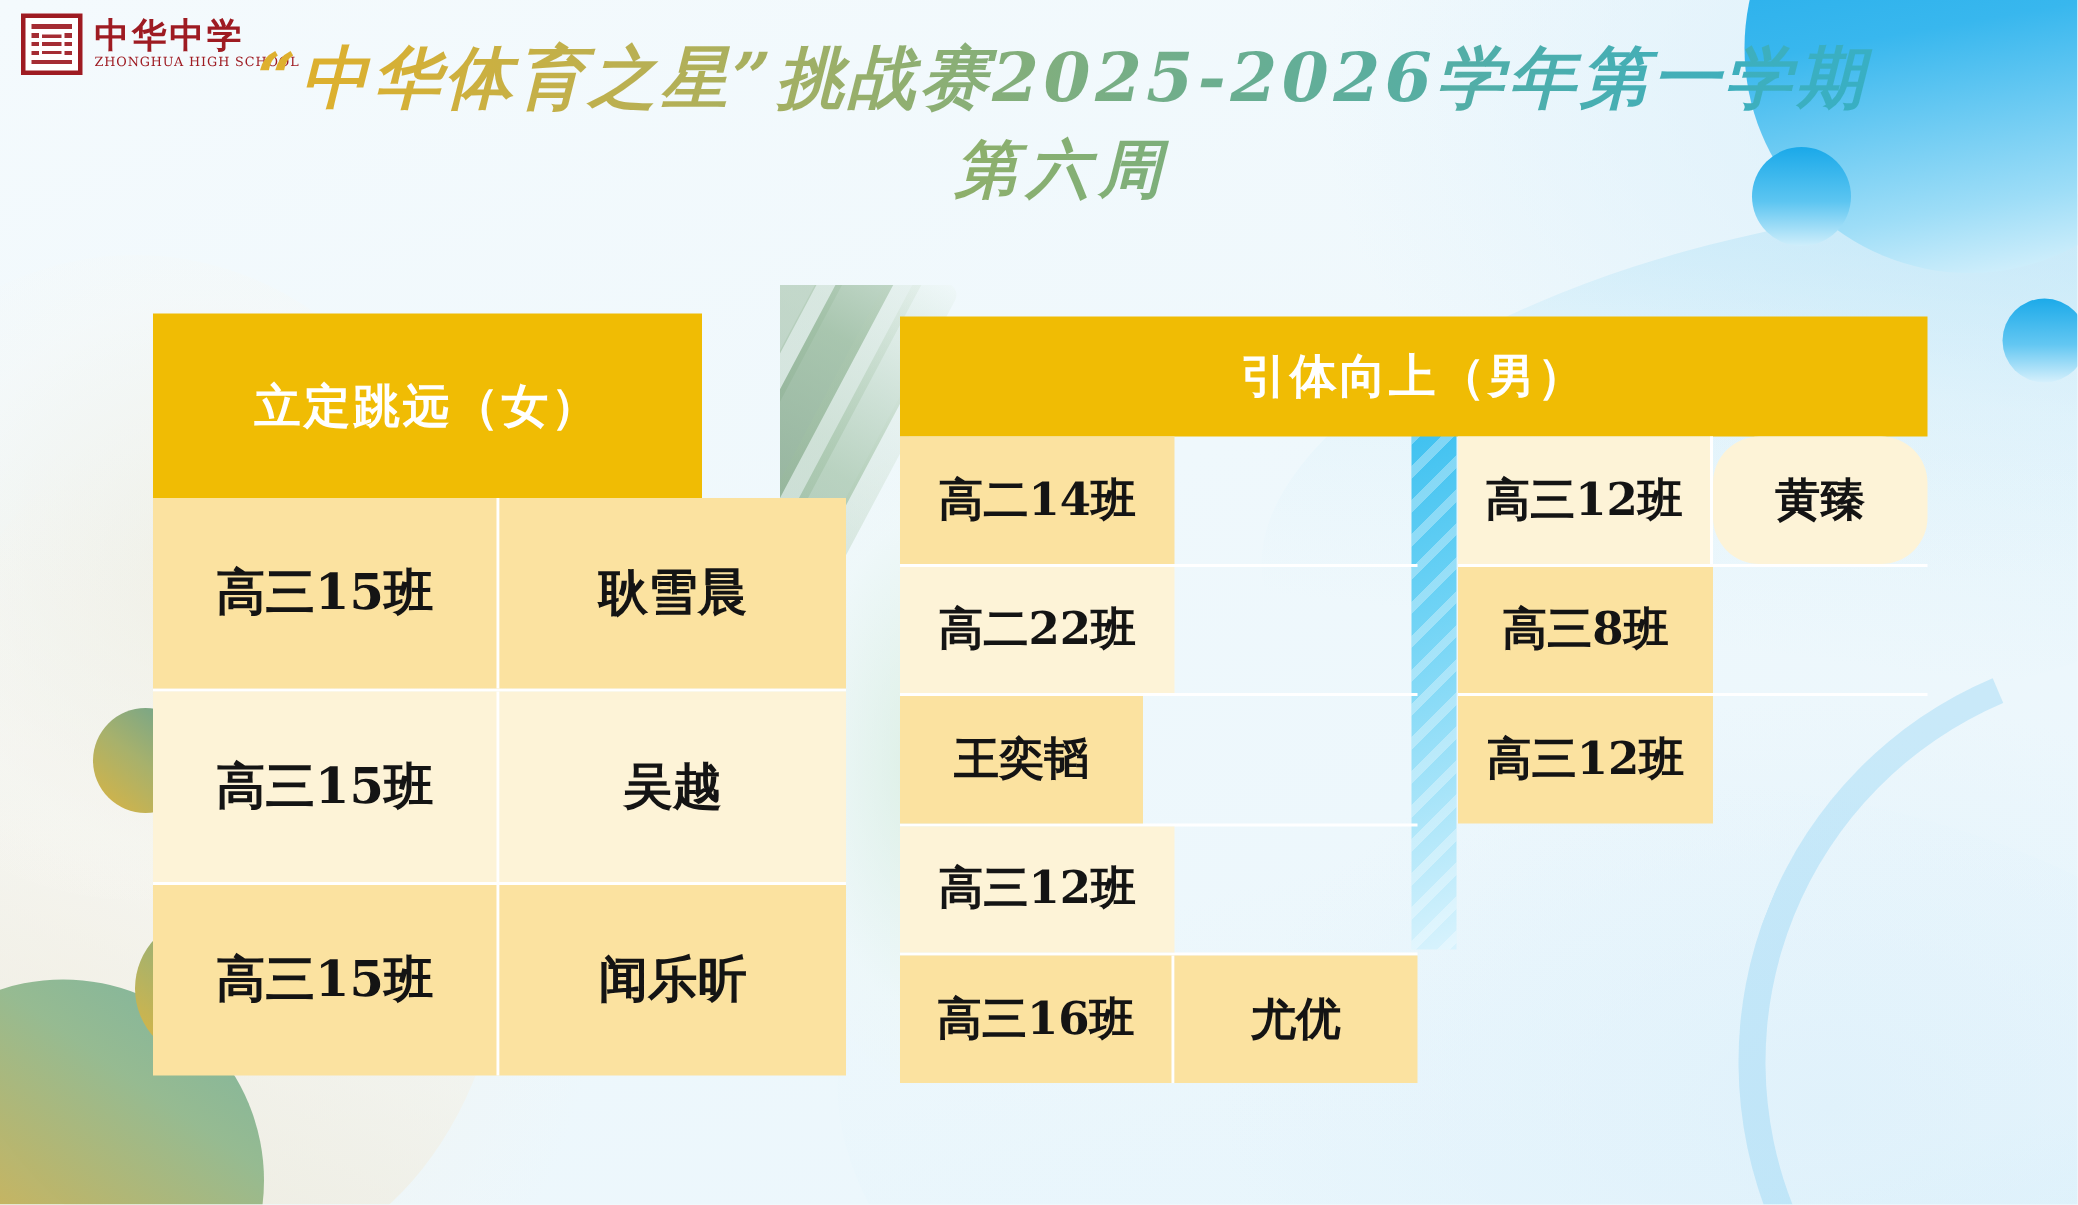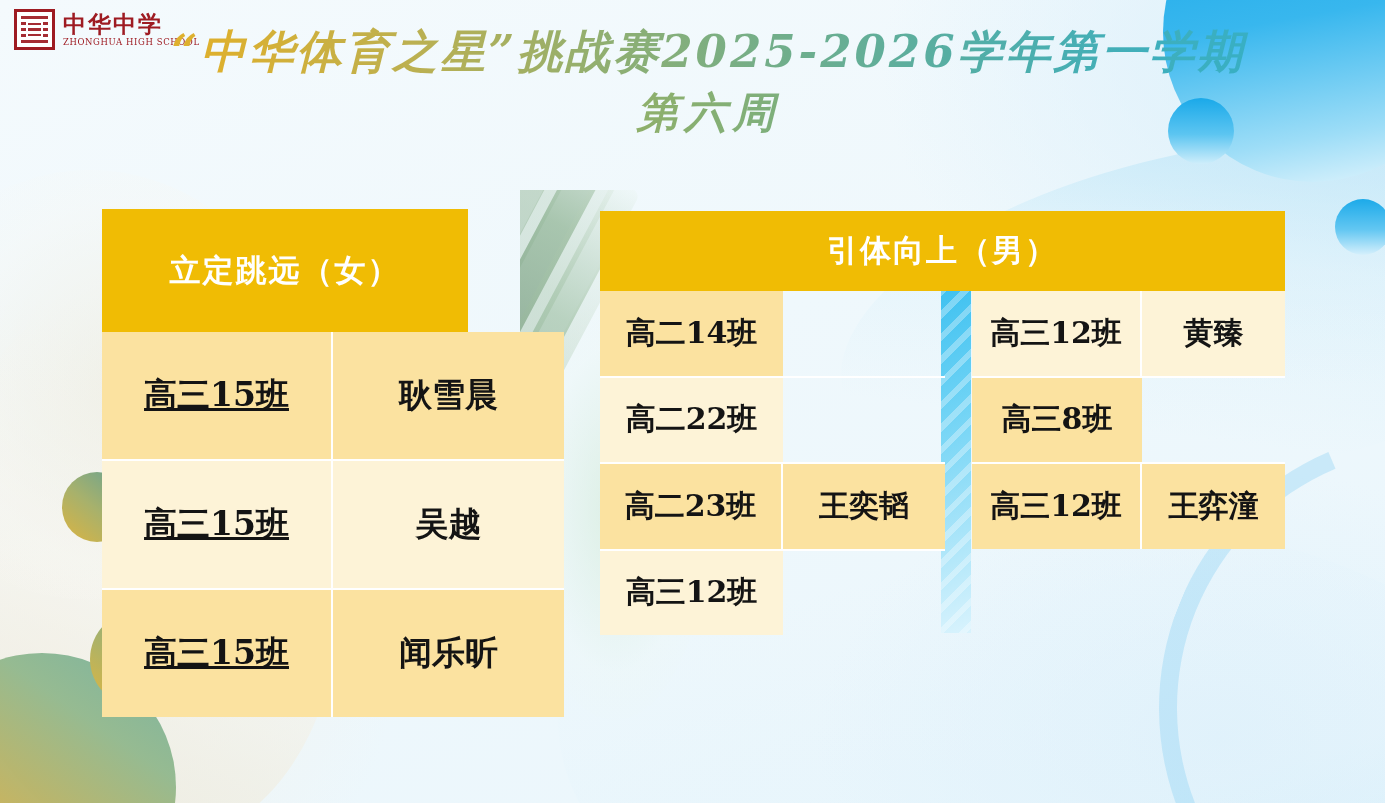--- a/index.html
+++ b/index.html
@@ -181,35 +181,35 @@
   .row.odd  .cell{background:#FBE2A0;}
   .row.even .cell{background:#FDF3D7;}
   .row{border-bottom:2px solid #FFFFFF;}
   .row:last-child{border-bottom:none;}
 
   
   #tbl-jump{left:102px;top:209px;width:462px;}
   #tbl-jump .tbl-head{height:123px;width:366px;font-size:31px;}
   #tbl-jump .row{height:127px;}
   #tbl-jump .cell{font-size:33px;}
-  #tbl-jump .cell.c1{width:231px;text-decoration:underline;}
+  #tbl-jump .cell.c1{width:231px;}
   #tbl-jump .cell.c2{width:231px;}
 
   
   #tbl-pull{left:600px;top:211px;width:814px;}
   #tbl-pull .tbl-head{height:80px;width:685px;font-size:31px;}
   #tbl-pull .tbl-body{align-items:flex-start;}
   #tbl-pull .grp-a{width:345px;margin-right:27px;}
   #tbl-pull .grp-b{width:313px;}
   #tbl-pull .row{height:84.5px;}
   #tbl-pull .cell{font-size:30px;}
   #tbl-pull .grp-a .cell.c1{width:183px;}
   #tbl-pull .grp-a .cell.c2{width:162px;}
   #tbl-pull .grp-b .cell.c1{width:170px;}
-  #tbl-pull .grp-b .cell.c2{width:143px;}
+  #tbl-pull .grp-b .cell.c2{width:143px;border-radius:31px;}
 </style>
 </head>
 <body>
 
 <div id="stage">
 
   <div class="bg wash-l"></div>
   <div class="bg wash-l2"></div>
   <div class="bg sweep-tr"></div>
   <div class="bg sweep-br"></div>
@@ -270,38 +270,40 @@
     <div class="tbl-body">
 
       <div class="col-group grp-a">
         <div class="row odd">
           <div class="cell c1">高二14班</div>
         </div>
         <div class="row even">
           <div class="cell c1">高二22班</div>
         </div>
         <div class="row odd">
-          <div class="cell c1">高二23班</div>
           <div class="cell c2">王奕韬</div>
         </div>
         <div class="row even">
           <div class="cell c1">高三12班</div>
+        </div>
+        <div class="row odd">
+          <div class="cell c1">高三16班</div>
+          <div class="cell c2">尤优</div>
         </div>
       </div>
 
       <div class="col-group grp-b">
         <div class="row even">
           <div class="cell c1">高三12班</div>
           <div class="cell c2">黄臻</div>
         </div>
         <div class="row odd">
           <div class="cell c1">高三8班</div>
         </div>
         <div class="row odd">
           <div class="cell c1">高三12班</div>
-          <div class="cell c2">王弈潼</div>
         </div>
       </div>
 
     </div>
   </div>
 
 </div>
 
 </body></html>

